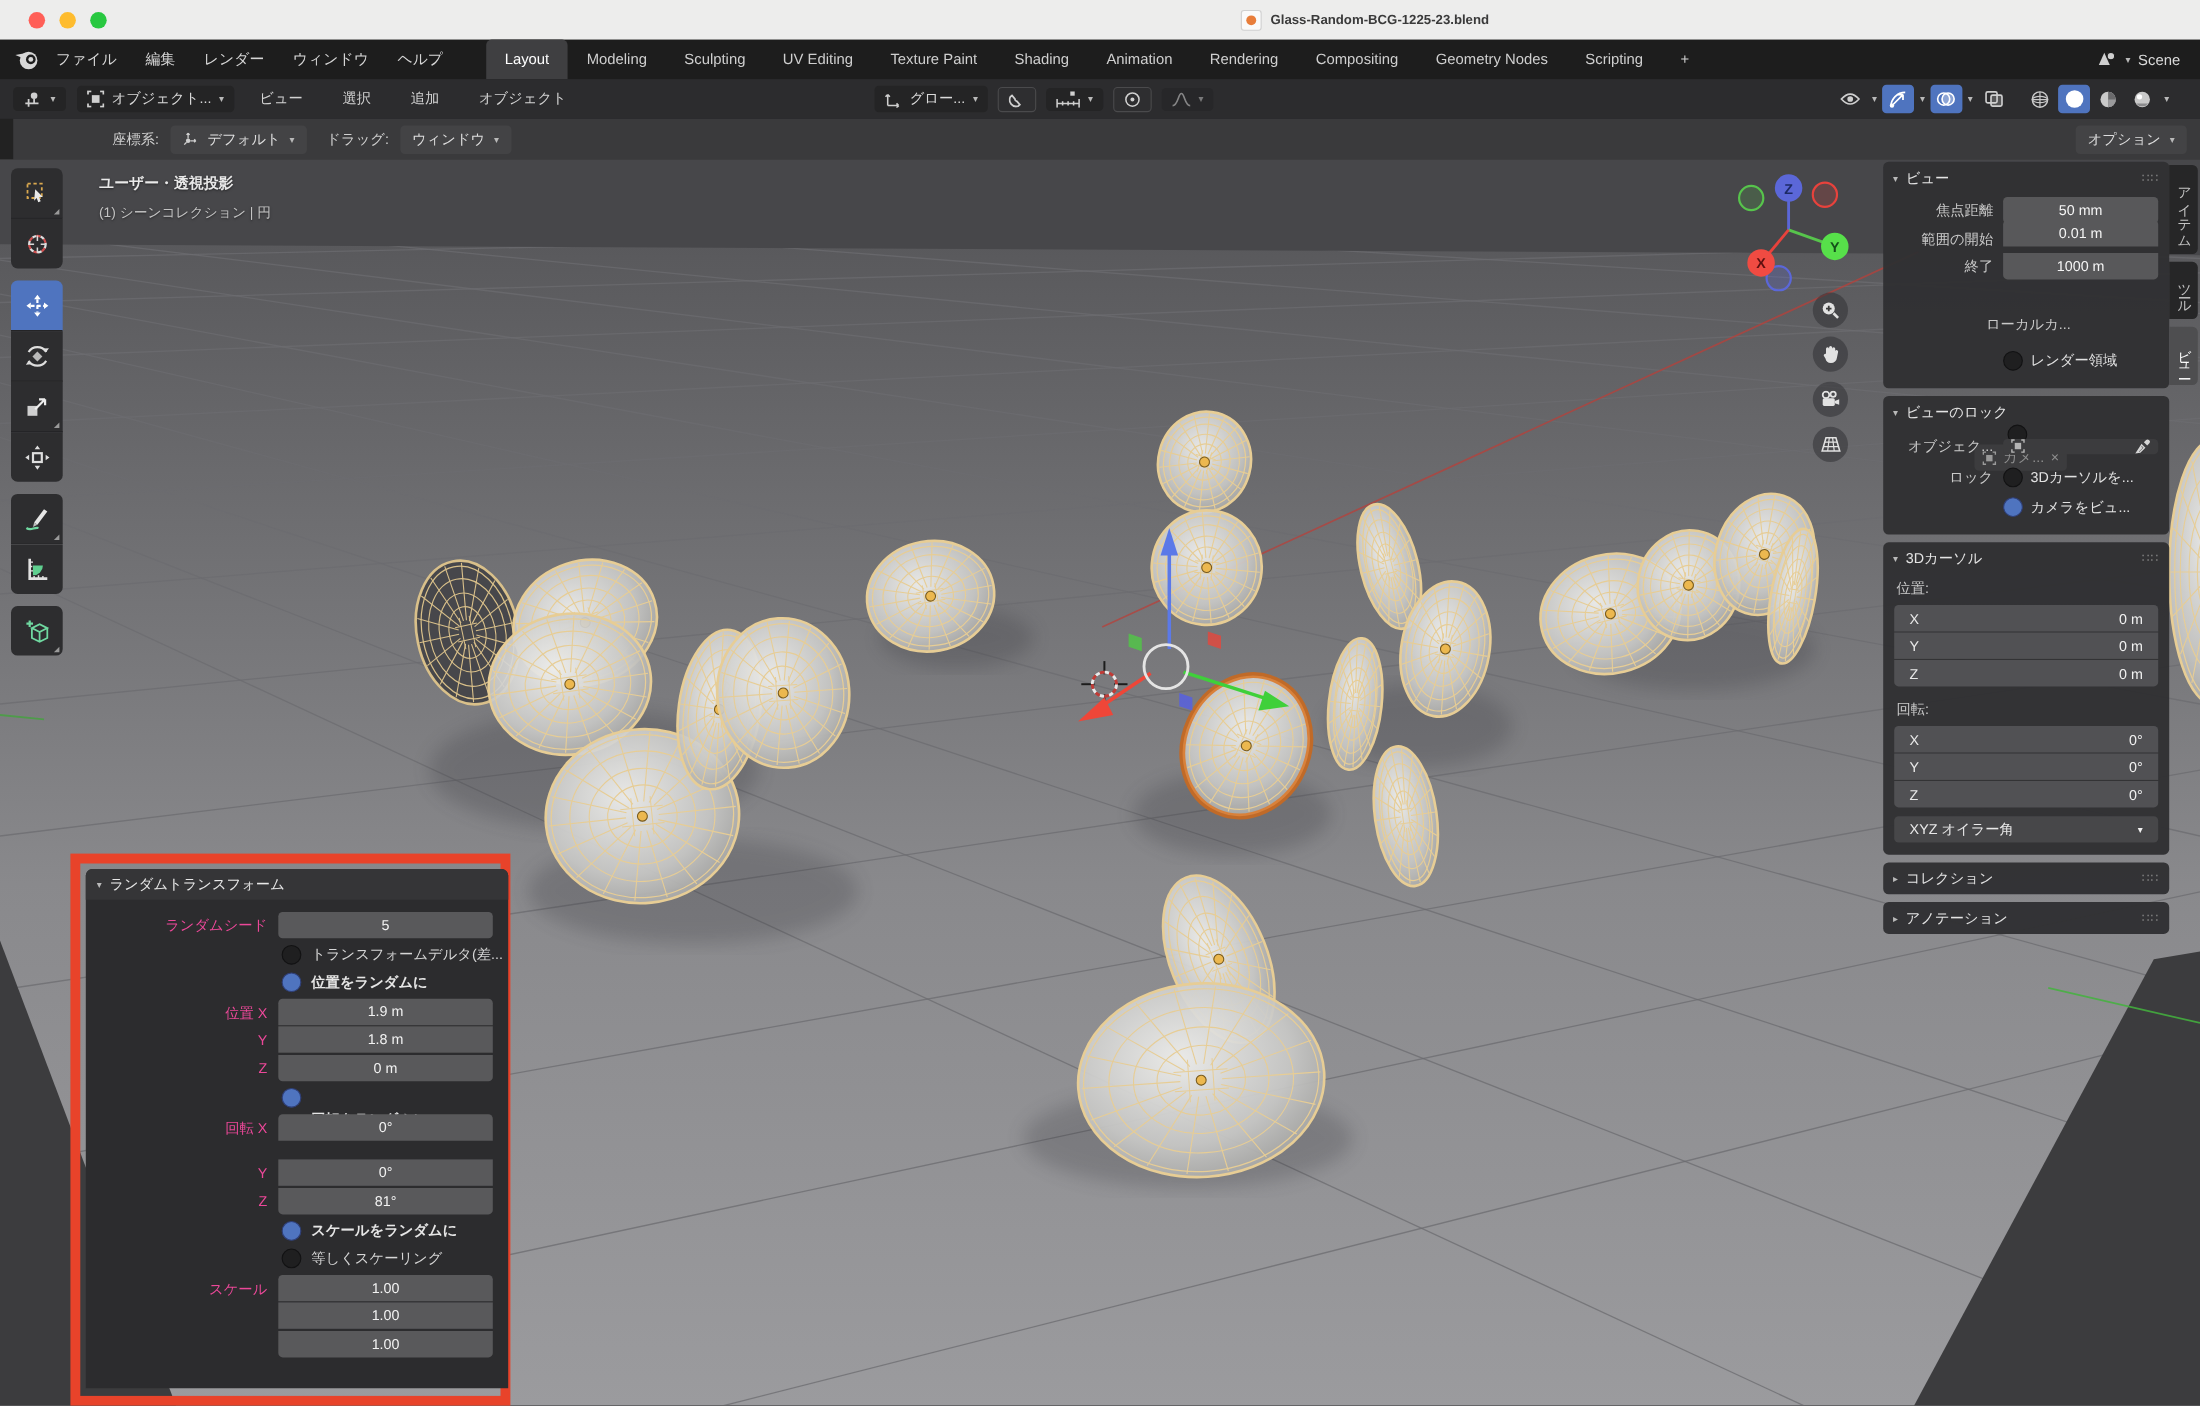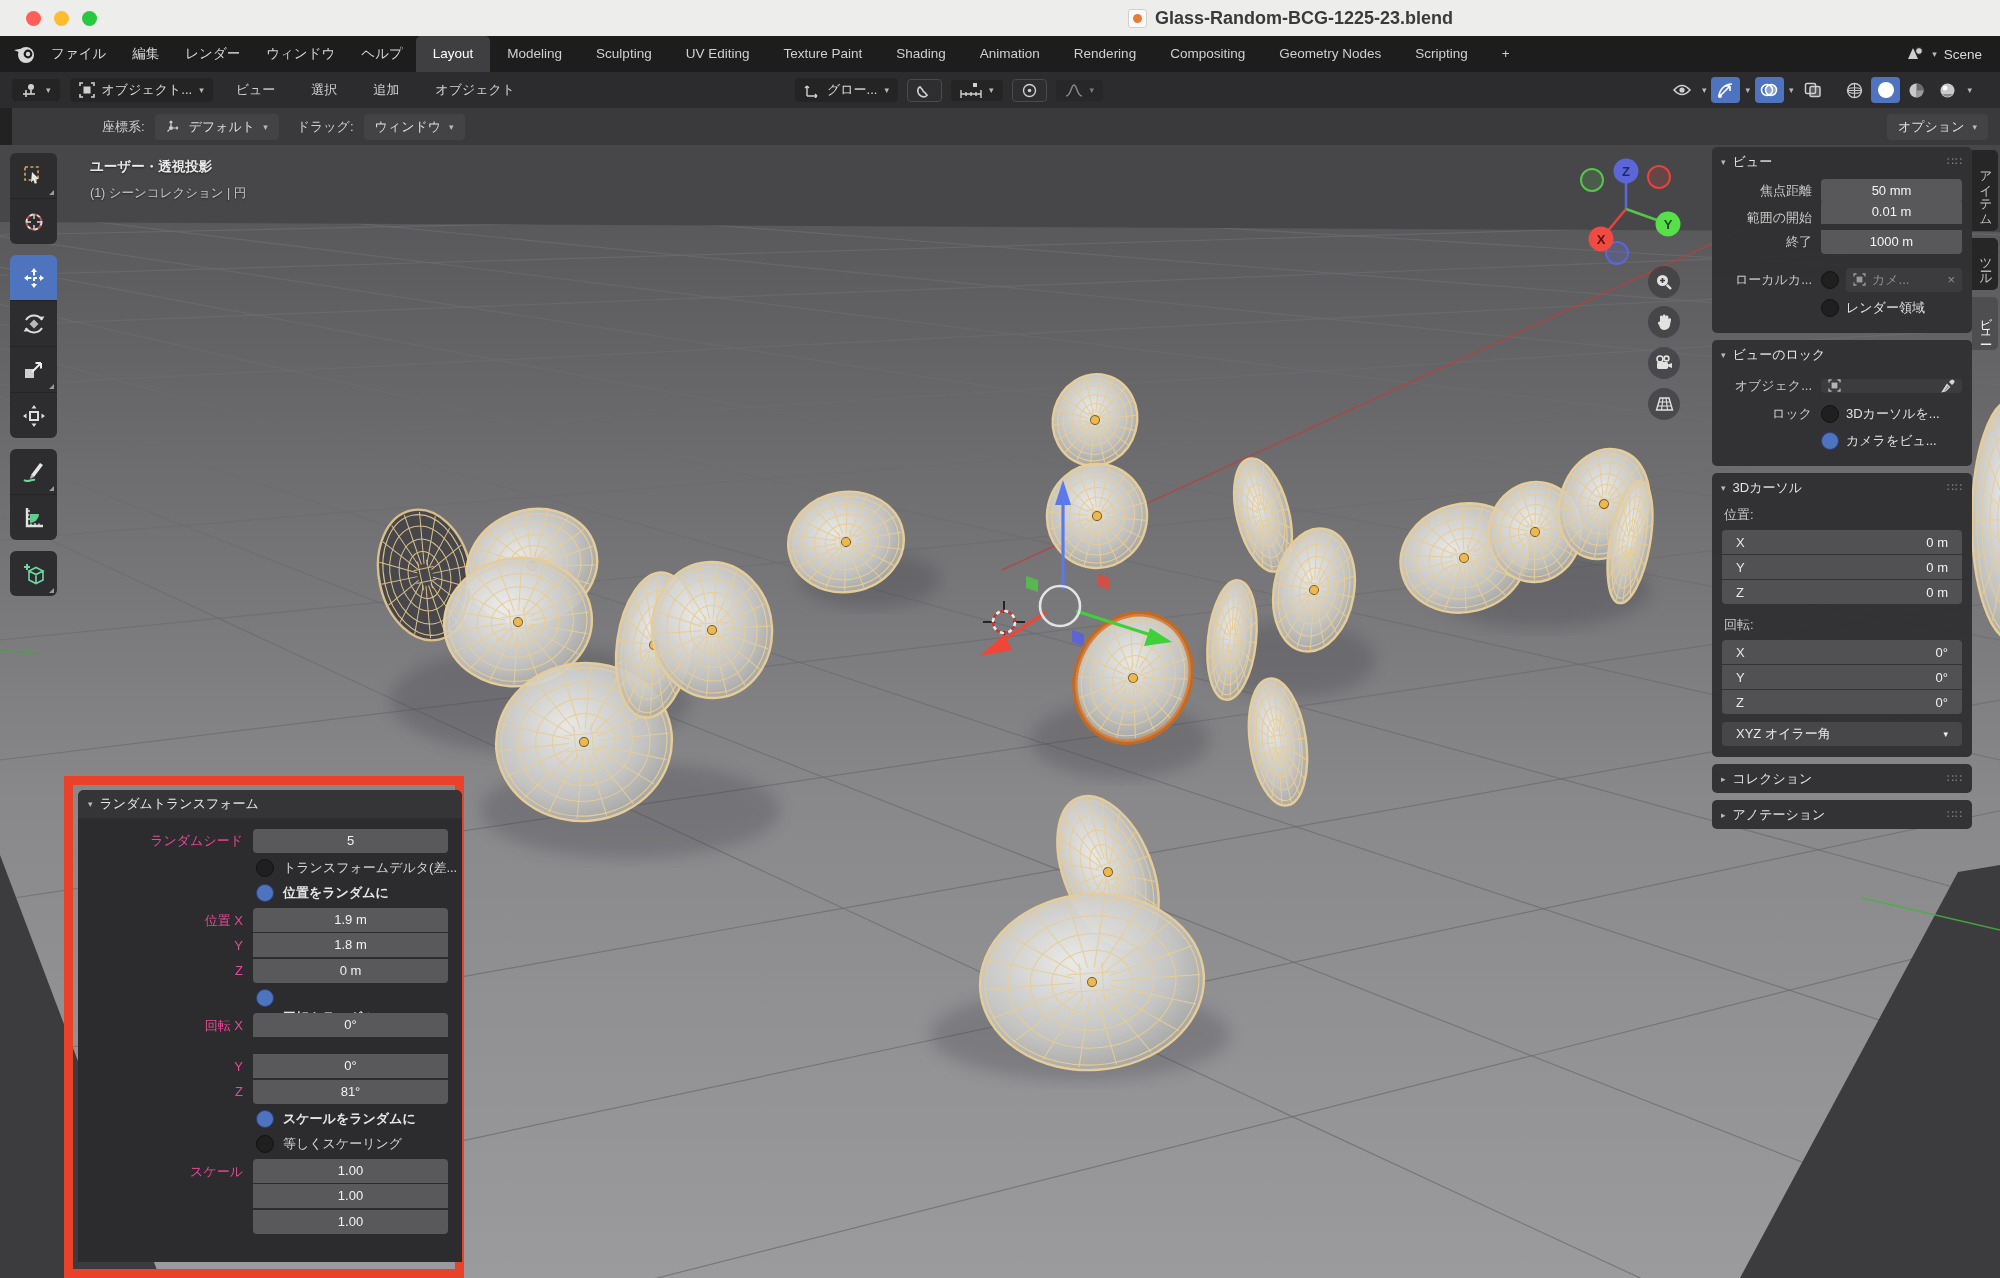--- a/index.html
+++ b/index.html
@@ -5,25 +5,25 @@
   html,body{margin:0;padding:0;background:#222;}
   #stage{position:relative;width:2000px;height:1278px;overflow:hidden;
          font-family:"Liberation Sans",sans-serif;-webkit-font-smoothing:antialiased;}
   .abs{position:absolute;}
   
   #titlebar{left:0;top:0;width:2000px;height:36px;background:#ededec;border-bottom:1px solid #c9c9c9;}
   .tl{width:15px;height:15px;border-radius:50%;top:11px;}
   #title-group{left:1128px;top:0;height:36px;display:flex;align-items:center;gap:8px;}
   #proxy-icon{width:17px;height:17px;border-radius:3px;background:#fafafa;border:1px solid #d0d0d0;position:relative;}
   #proxy-icon::after{content:"";position:absolute;left:4px;top:4px;width:9px;height:9px;border-radius:50%;background:#e87d3a;}
-  #window-title{font-size:18px;font-weight:bold;color:#3a3a3a;}
+  #window-title{font-size:12px;font-weight:bold;color:#3a3a3a;}
   
   #menubar{left:0;top:36px;width:2000px;height:36px;background:#1d1d1d;display:flex;align-items:center;color:#d6d6d6;font-size:13.5px;}
   .menu-item{padding:0 13px;line-height:36px;cursor:default;}
-  #tabs{display:flex;align-items:center;}
+  #tabs{display:flex;margin-left:26px;align-items:center;}
   .tab{padding:0 17px;line-height:36px;color:#cfcfcf;border-radius:5px 5px 0 0;}
   .tab.active{background:#3f3f41;color:#fff;}
   #scene-chip{position:absolute;right:18px;top:0;height:36px;display:flex;align-items:center;gap:7px;color:#d9d9d9;}
   
   #toolrow1{left:0;top:72px;width:2000px;height:36px;background:#2c2c2e;color:#d2d2d2;font-size:13px;}
   #toolrow2{left:12px;top:108px;width:2000px;height:37px;background:#3a3a3c;color:#cfcfcf;font-size:13px;}
   .hflex{display:flex;align-items:center;height:100%;}
   .wbtn{background:#242425;border-radius:4px;padding:3px 9px;display:flex;align-items:center;gap:7px;color:#dadada;}
   .wbtn2{background:#434345;border-radius:4px;padding:4px 11px;display:flex;align-items:center;gap:8px;color:#dedede;}
   .chev{font-size:9px;color:#b9b9b9;}
@@ -1134,21 +1134,21 @@
       <div class="stacked">
         <div class="srow" style="margin-bottom:0;">
           <span class="slbl">範囲の開始</span>
           <span class="sfld r-top">0.01 m</span>
         </div>
         <div class="srow" style="margin-top:0;">
           <span class="slbl">終了</span>
           <span class="sfld r-bot">1000 m</span>
         </div>
       </div>
-      <div class="srow" style="margin-top:12px;height:27px;">
+      <div class="srow" style="margin-top:32px;height:27px;flex-direction:column;">
         <span class="slbl">ローカルカ...</span>
         <span class="tglc" style="margin-right:7px;"></span>
         <span class="fld-dis">
           <svg width="13" height="13" viewBox="0 0 13 13">
             <path d="M1 3.5 V1 H3.5 M9.5 1 H12 V3.5 M12 9.5 V12 H9.5 M3.5 12 H1 V9.5" stroke="#9a9a9a" stroke-width="1.3" fill="none"></path>
             <rect x="3.6" y="3.6" width="5.8" height="5.8" fill="#9a9a9a"></rect>
           </svg>
           <span>カメ...</span>
           <span style="margin-left:auto;">×</span>
         </span>

